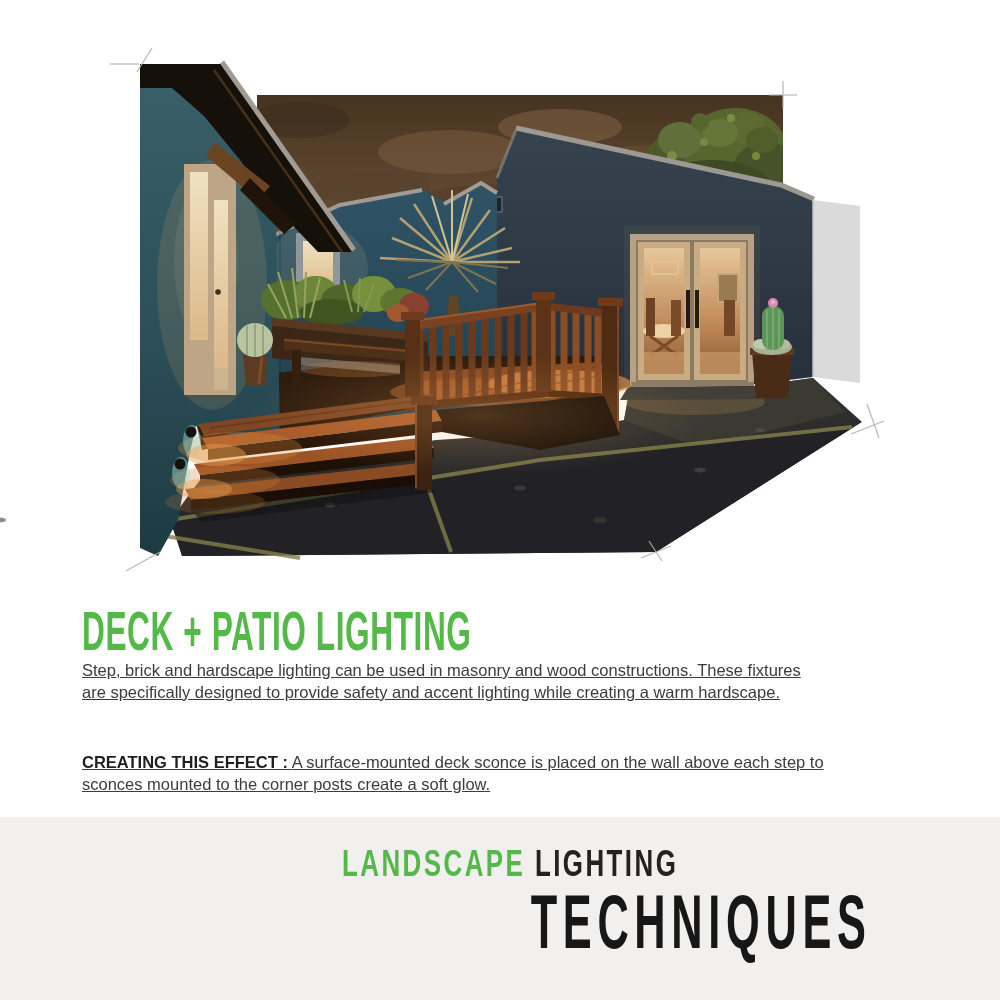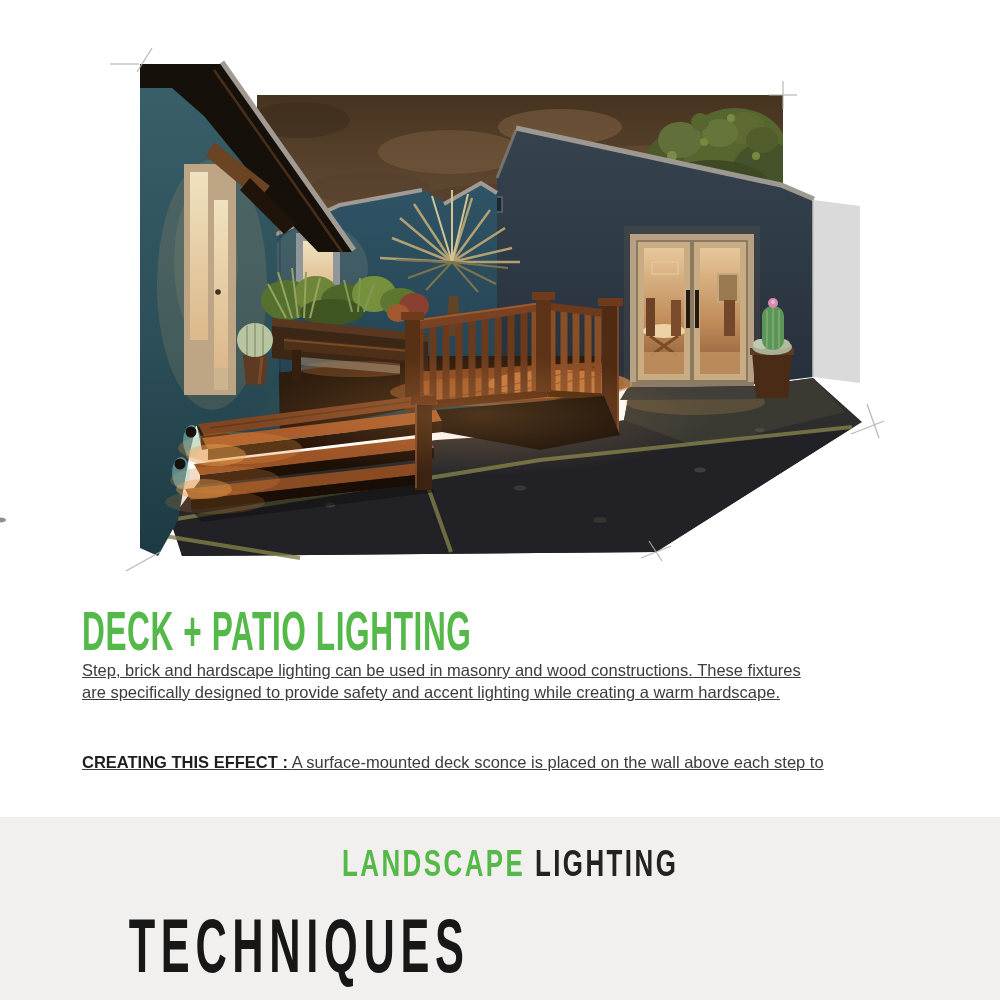--- a/index.html
+++ b/index.html
@@ -10,21 +10,21 @@
   .headline{font-weight:700;font-size:55px;line-height:1;letter-spacing:1px;color:#54b948;
             transform:scaleX(0.575);transform-origin:left top;white-space:nowrap;margin:0;}
   .para{position:absolute;left:82px;width:860px;color:#3c3c3c;font-size:16.5px;line-height:21.5px;white-space:nowrap;text-decoration:underline;}
   .p1{top:660px;} .p2{top:712px;margin-top:40px;}
   .bold-label{font-weight:700;color:#1f1f1f;}
   .footer{position:absolute;left:0;top:817px;width:1000px;height:183px;background:#f1f0ee;}
   .brandline{position:absolute;top:845px;left:10px;width:1000px;text-align:center;white-space:nowrap;}
   .brandline .inner{display:inline-block;transform:scaleX(0.70);transform-origin:center top;
       font-weight:700;font-size:37px;letter-spacing:3.5px;line-height:1;}
   .w1{color:#54b948;} .w2{color:#222222;}
-  .techline{position:absolute;top:908px;left:0;width:1000px;text-align:left;white-space:nowrap;}
+  .techline{position:absolute;top:884px;left:0;width:1000px;text-align:right;white-space:nowrap;}
   .techline .inner{display:inline-block;transform:scaleX(0.57);transform-origin:center top;
       font-weight:800;font-size:76px;letter-spacing:10px;line-height:1;color:#171717;}
 </style>
 </head>
 <body>
 
 <div class="page">
 
   <div class="hero">
   <svg width="1000" height="600" viewBox="0 0 1000 600">
@@ -351,20 +351,21 @@
 
   <div class="article">
     <h1 class="headline">DECK + PATIO LIGHTING</h1>
   </div>
   <div class="para p1">
     <div>Step, brick and hardscape lighting can be used in masonry and wood constructions. These fixtures</div>
     <div>are specifically designed to provide safety and accent lighting while creating a warm hardscape.</div>
   </div>
   <div class="para p2">
     <div><span class="bold-label">CREATING THIS EFFECT :</span> <span>A surface-mounted deck sconce is placed on the wall above each step to</span></div>
+    <div>sconces mounted to the corner posts create a soft glow.</div>
   </div>
 
   <div class="footer"></div>
   <div class="brandline">
     <span class="inner"><span class="w1">LANDSCAPE</span> <span class="w2">LIGHTING</span></span>
   </div>
   <div class="techline">
     <span class="inner">TECHNIQUES</span>
   </div>
 

